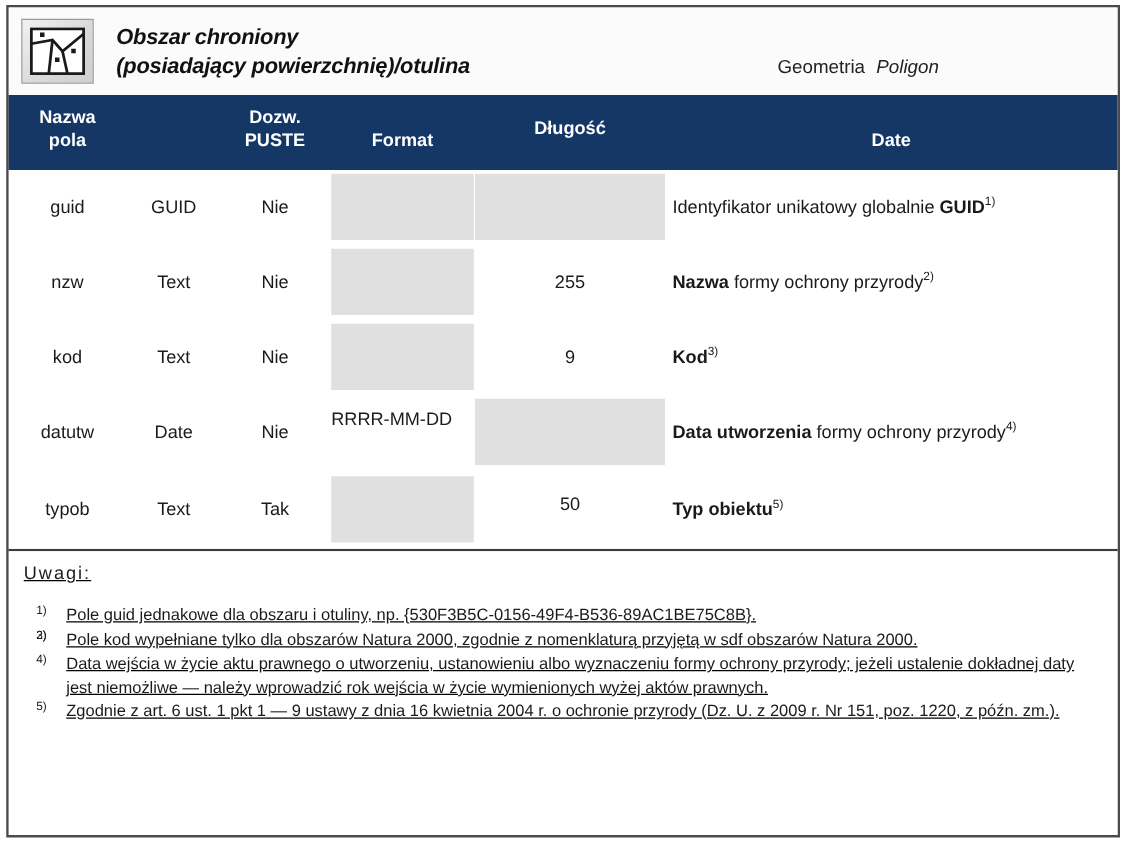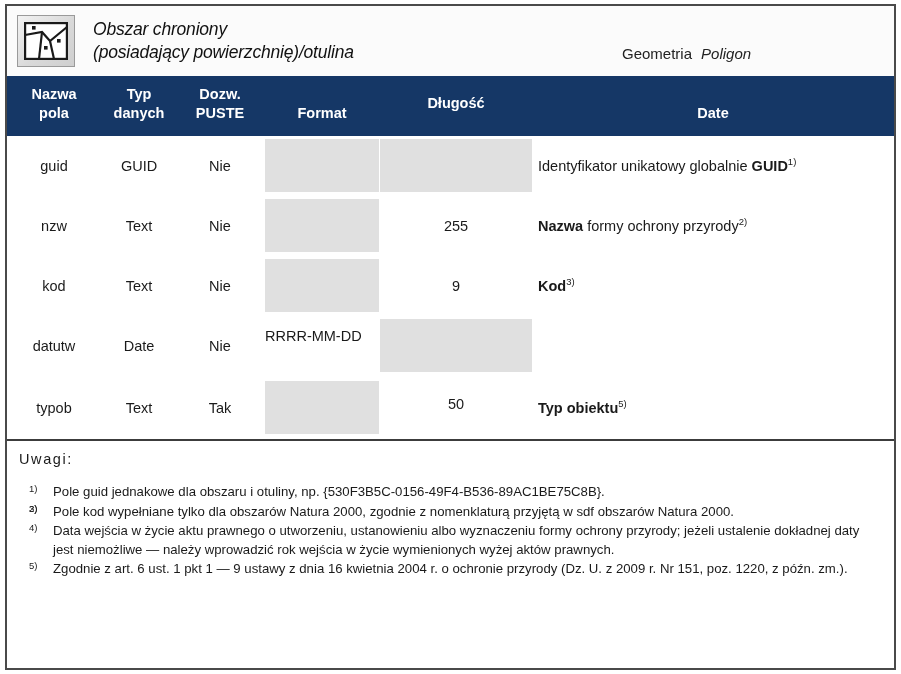--- a/index.html
+++ b/index.html
@@ -39,21 +39,21 @@
     margin-left: 10px;
     width: 58px; height: 52px;
     background: linear-gradient(135deg,#f2f2f2 0%,#d9d9d9 55%,#cfcfcf 100%);
     border: 1px solid #9a9a9a;
     display: flex; align-items: center; justify-content: center;
   }
   .icon-box svg { display: block; }
   .title-text {
     margin-left: 18px;
     font-style: italic;
-    font-weight: normal;
+    font-weight: bold;
     font-size: 17.5px;
     line-height: 23px;
     color: #111;
     letter-spacing: -0.2px;
   }
   .geometry {
     position: absolute;
     left: 615px;
     top: 39px;
     font-size: 15px;
@@ -117,20 +117,21 @@
   
   .notes-sep {
     flex: 0 0 0px;
     border-top: 2px solid #3c3c3c;
   }
   .notes {
     flex: 1 1 auto;
     padding: 10px 12px 8px 12px;
     background: #ffffff;
     position: relative;
+    text-decoration: underline;
   }
   .notes-title {
     font-size: 14.5px;
     color: #1a1a1a;
     letter-spacing: 1.6px;
     margin-bottom: 16px;
   }
   .note {
     position: relative;
     padding-left: 34px;
@@ -171,24 +172,20 @@
       <div class="geometry">
         <span>Geometria</span><span class="geo-val">Poligon</span>
       </div>
     </div>
 
     <div class="thead">
       <div class="hcell hc-nazwa">
         <div>Nazwa</div>
         <div>pola</div>
       </div>
-      <div class="hcell hc-typ">
-        <div>Typ</div>
-        <div>danych</div>
-      </div>
       <div class="hcell hc-dozw">
         <div>Dozw.</div>
         <div>PUSTE</div>
       </div>
       <div class="hcell hc-format">Format</div>
       <div class="hcell hc-dlug">Długość</div>
       <div class="hcell hc-opis">Date</div>
     </div>
 
     <div class="tbody">
@@ -220,20 +217,21 @@
           <div class="cell c-len" style="top: 21px;">9</div>
           <div class="cell c-desc" style="top: 21px;"><b>Kod</b><sup>3)</sup></div>
         </div>
         <div class="grey" style="left: 373px; width: 152px; top: 183px; height: 53px;"></div>
         <div class="row" style="top: 180px;">
           <div class="cell c-name" style="top: 21px;">datutw</div>
           <div class="cell c-type" style="top: 21px;">Date</div>
           <div class="cell c-null" style="top: 21px;">Nie</div>
           <div class="cell c-format" style="top: 11px;">RRRR-MM-DD</div>
           <div class="cell c-len" style="top: 21px;"></div>
+          <div class="cell c-desc" style="top: 21px;"><b>Data utworzenia</b> formy ochrony przyrody<sup>4)</sup></div>
         </div>
         <div class="grey" style="left: 258px; width: 114px; top: 245px; height: 53px;"></div>
         <div class="row" style="top: 242px;">
           <div class="cell c-name" style="top: 21px;">typob</div>
           <div class="cell c-type" style="top: 21px;">Text</div>
           <div class="cell c-null" style="top: 21px;">Tak</div>
           <div class="cell c-format" style="top: 21px;"></div>
           <div class="cell c-len" style="top: 17px;">50</div>
           <div class="cell c-desc" style="top: 21px;"><b>Typ obiektu</b><sup>5)</sup></div>
         </div>

